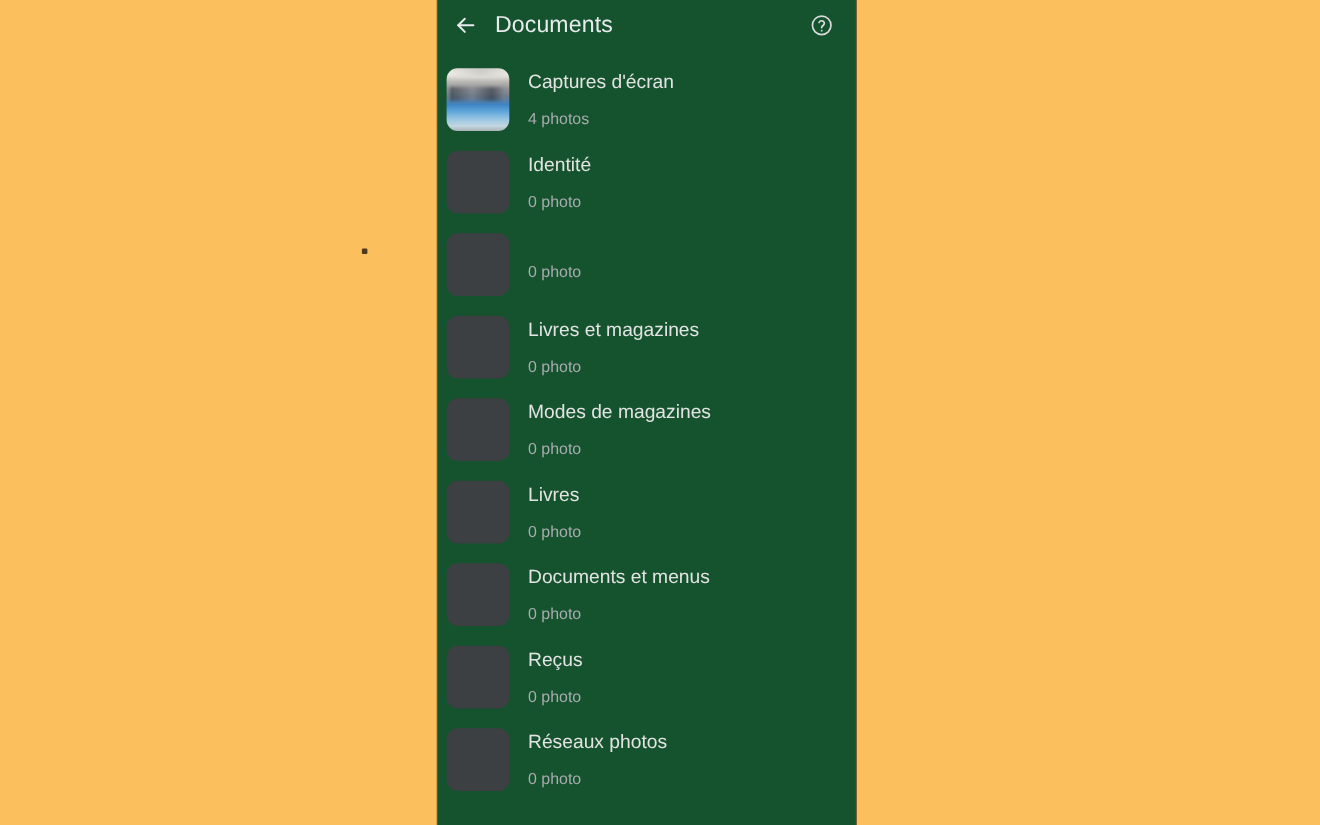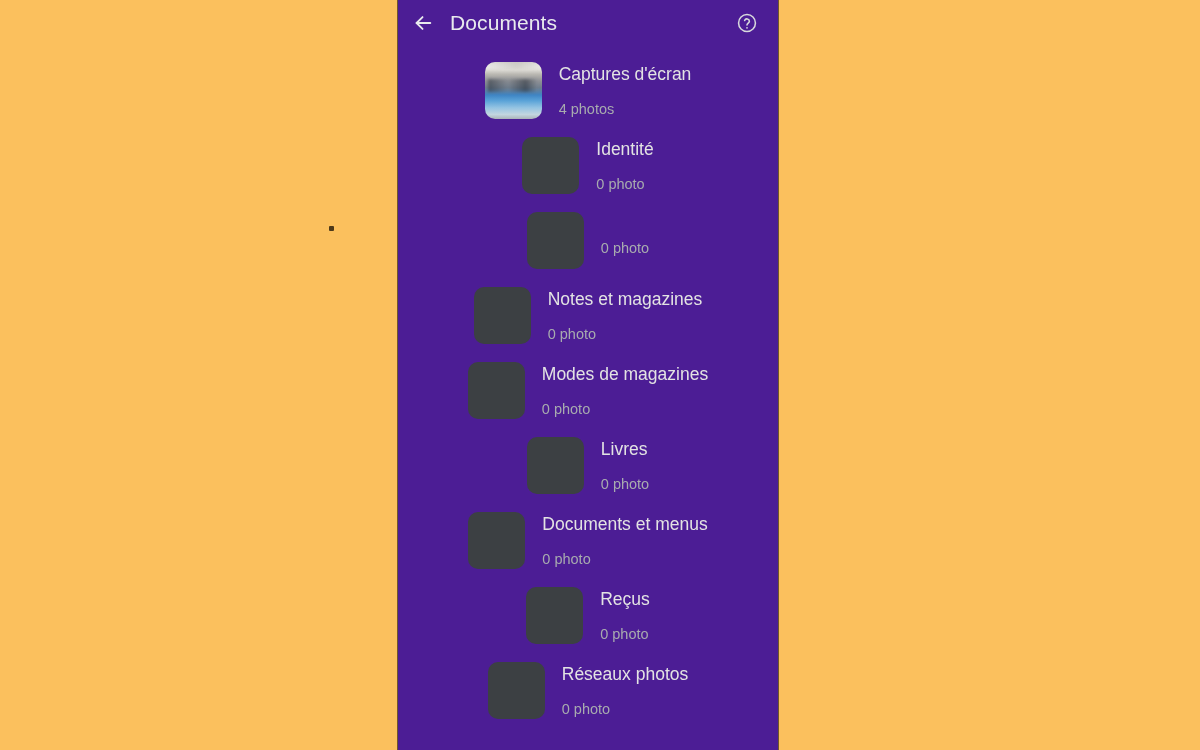--- a/index.html
+++ b/index.html
@@ -34,21 +34,21 @@
     opacity: .9;
   }
 
   
   #phone-screen {
     position: absolute;
     left: 398px;
     top: 0;
     width: 380px;
     height: 750px;
-    background: #4c1d95;
+    background: #14532d;
     overflow: hidden;
     box-shadow: 0 0 0 1px rgba(0,0,0,.55);
   }
 
   
   #app-bar {
     position: relative;
     height: 46px;
     display: flex;
     align-items: center;
@@ -80,21 +80,20 @@
   #doc-list {
     padding-top: 7px;
   }
   .doc-row {
     display: flex;
     align-items: center;
     height: 75px;
     padding: 0 8px 0 8px;
     box-sizing: border-box;
     cursor: pointer;
-    justify-content: center;
   }
   .thumb {
     width: 57px;
     height: 57px;
     border-radius: 10px;
     background: #3c4043;
     flex: 0 0 auto;
     overflow: hidden;
     position: relative;
   }
@@ -210,21 +209,21 @@
       </div>
       <div class="doc-row">
         <div class="thumb"></div>
         <div class="row-text">
           <div class="row-sub">0 photo</div>
         </div>
       </div>
       <div class="doc-row">
         <div class="thumb"></div>
         <div class="row-text">
-          <div class="row-title">Notes et magazines</div>
+          <div class="row-title">Livres et magazines</div>
           <div class="row-sub">0 photo</div>
         </div>
       </div>
       <div class="doc-row">
         <div class="thumb"></div>
         <div class="row-text">
           <div class="row-title">Modes de magazines</div>
           <div class="row-sub">0 photo</div>
         </div>
       </div>

